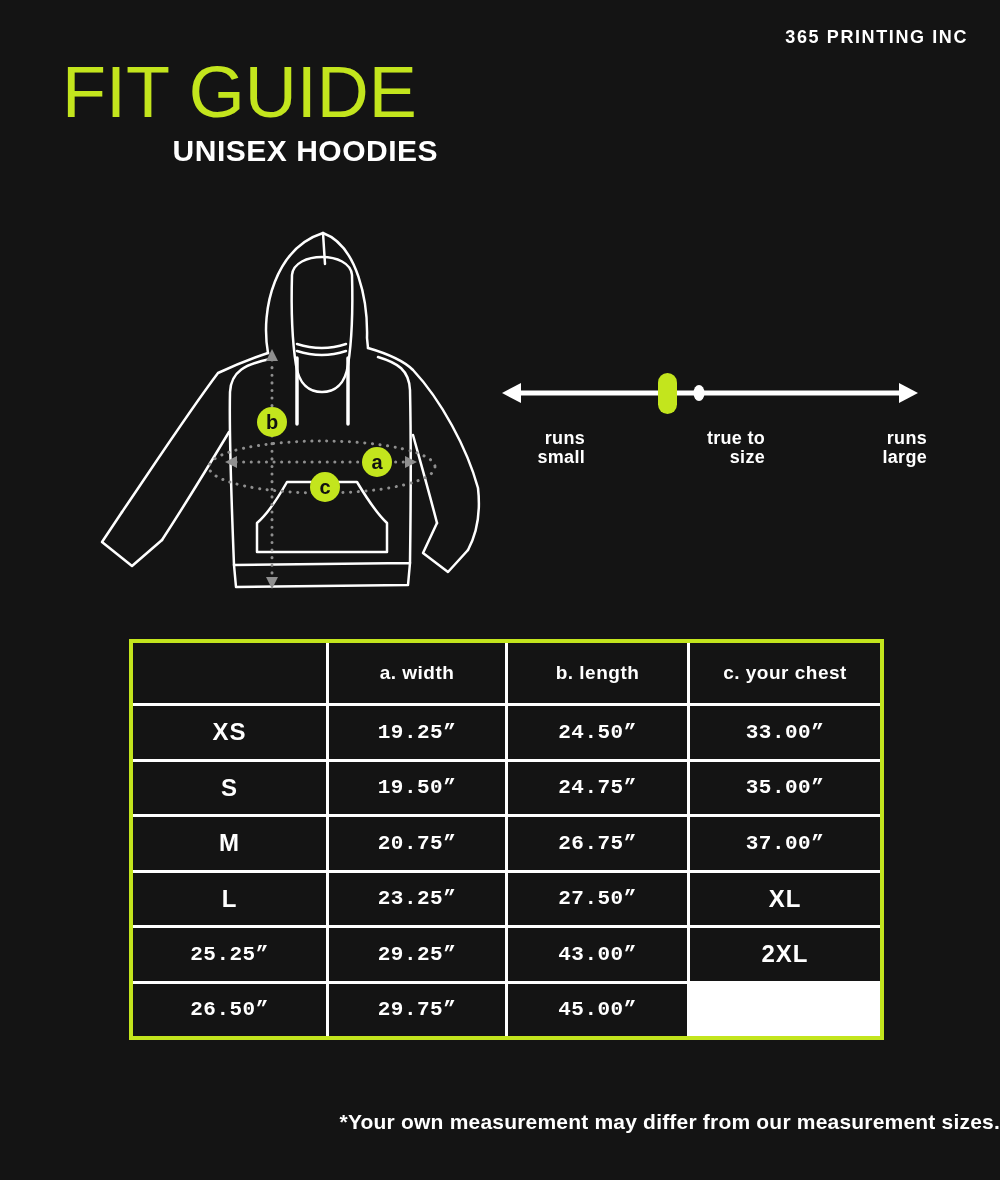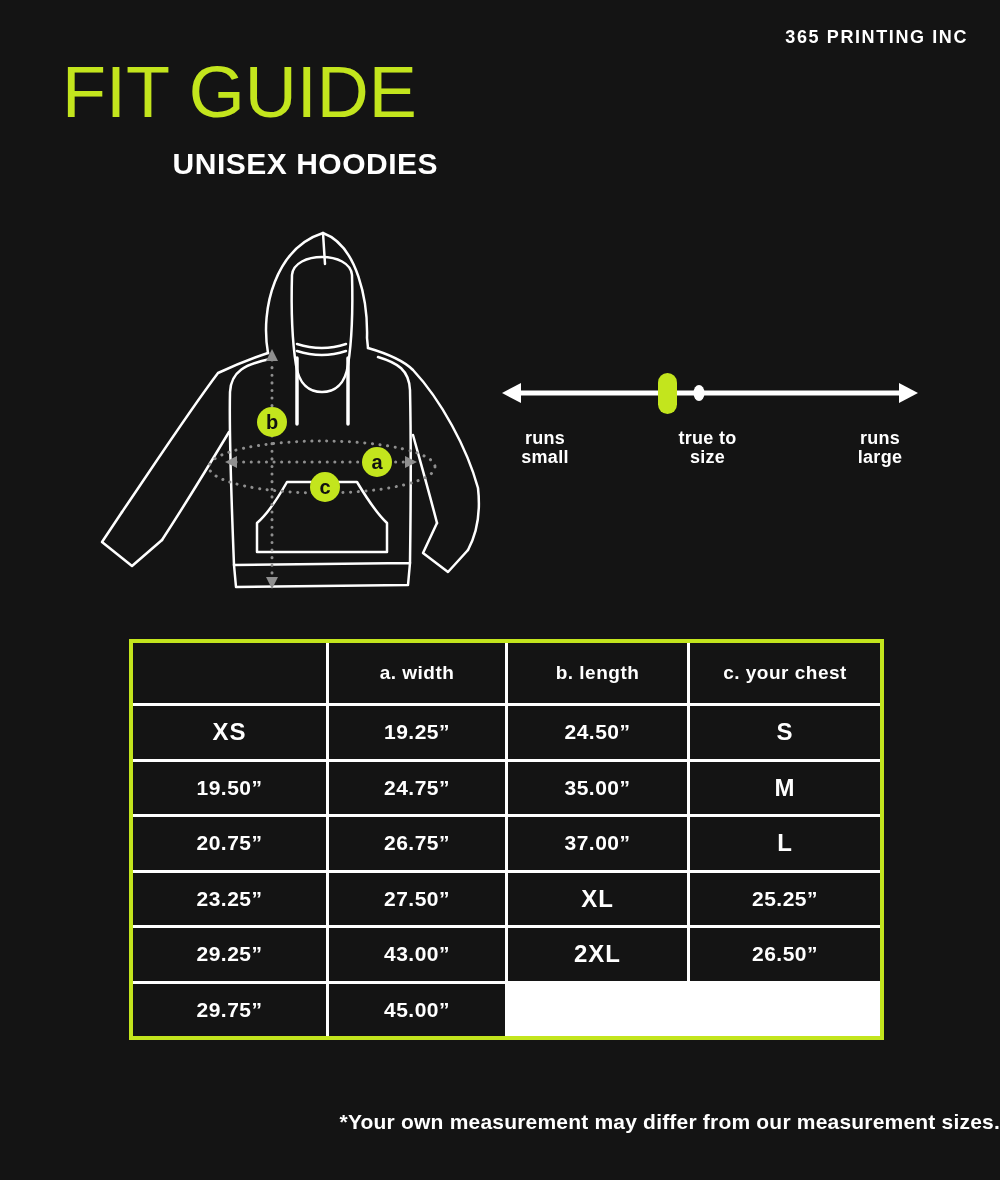--- a/index.html
+++ b/index.html
@@ -24,29 +24,29 @@
     font-size:18px;font-weight:bold;letter-spacing:1.6px;
     color:var(--fg);
   }
 
   .title-block{position:absolute;left:62px;top:56px;width:376px;}
   .title{
     margin:0;font-size:72px;line-height:1.02;font-weight:normal;
     letter-spacing:0px;color:var(--accent);white-space:nowrap;
   }
   .subtitle{
-    margin-top:18px;font-size:30px;font-weight:bold;
+    margin-top:5px;font-size:30px;font-weight:bold;
     text-align:right;letter-spacing:0.5px;color:var(--fg);white-space:nowrap;
   }
 
   .hoodie-svg{position:absolute;left:100px;top:220px;width:400px;height:400px;}
   .scale-svg{position:absolute;left:500px;top:360px;width:420px;height:56px;}
   .scale-label{
     position:absolute;font-size:18px;font-weight:bold;line-height:1.07;
-    text-align:center;white-space:pre-line;letter-spacing:0.3px;color:var(--fg);
+    text-align:right;white-space:pre-line;letter-spacing:0.3px;color:var(--fg);
   }
   .scale-label.left{left:505px;top:429px;width:80px;}
   .scale-label.center{left:650px;top:429px;width:115px;}
   .scale-label.right{left:833px;top:429px;width:94px;}
 
   .size-table{
     position:absolute;left:129px;top:639px;
     width:755px;height:401px;box-sizing:border-box;
     border:4px solid var(--accent);
     background:#ffffff;
@@ -55,21 +55,21 @@
     grid-template-rows:60px 1fr 1fr 1fr 1fr 1fr 1fr;
     gap:3px;
   }
   .cell{
     background:var(--bg);
     display:flex;align-items:center;justify-content:center;
     font-weight:bold;color:var(--fg);
   }
   .cell.header{font-size:19px;letter-spacing:0.5px;}
   .cell.size{font-size:24px;letter-spacing:1px;}
-  .cell.value{font-size:21px;letter-spacing:0.5px;}
+  .cell.value{font-size:21px;letter-spacing:0.5px;font-family:Liberation Mono, monospace;}
 
   .footnote{
     position:absolute;left:0;top:1110px;width:1000px;
     text-align:right;font-size:21px;font-weight:bold;letter-spacing:0.2px;
     color:var(--fg);
   }
 
   .marker-letter{
     font-family:"Liberation Sans", sans-serif;
     font-weight:bold;font-size:20px;fill:#101010;
@@ -166,20 +166,21 @@
 
   <div class="size-table">
     <div class="cell header"></div>
     <div class="cell header">a. width</div>
     <div class="cell header">b. length</div>
     <div class="cell header">c. your chest</div>
 
     <div class="cell size">XS</div>
     <div class="cell value">19.25”</div>
     <div class="cell value">24.50”</div>
+    <div class="cell value">33.00”</div>
 
     <div class="cell size">S</div>
     <div class="cell value">19.50”</div>
     <div class="cell value">24.75”</div>
     <div class="cell value">35.00”</div>
 
     <div class="cell size">M</div>
     <div class="cell value">20.75”</div>
     <div class="cell value">26.75”</div>
     <div class="cell value">37.00”</div>

